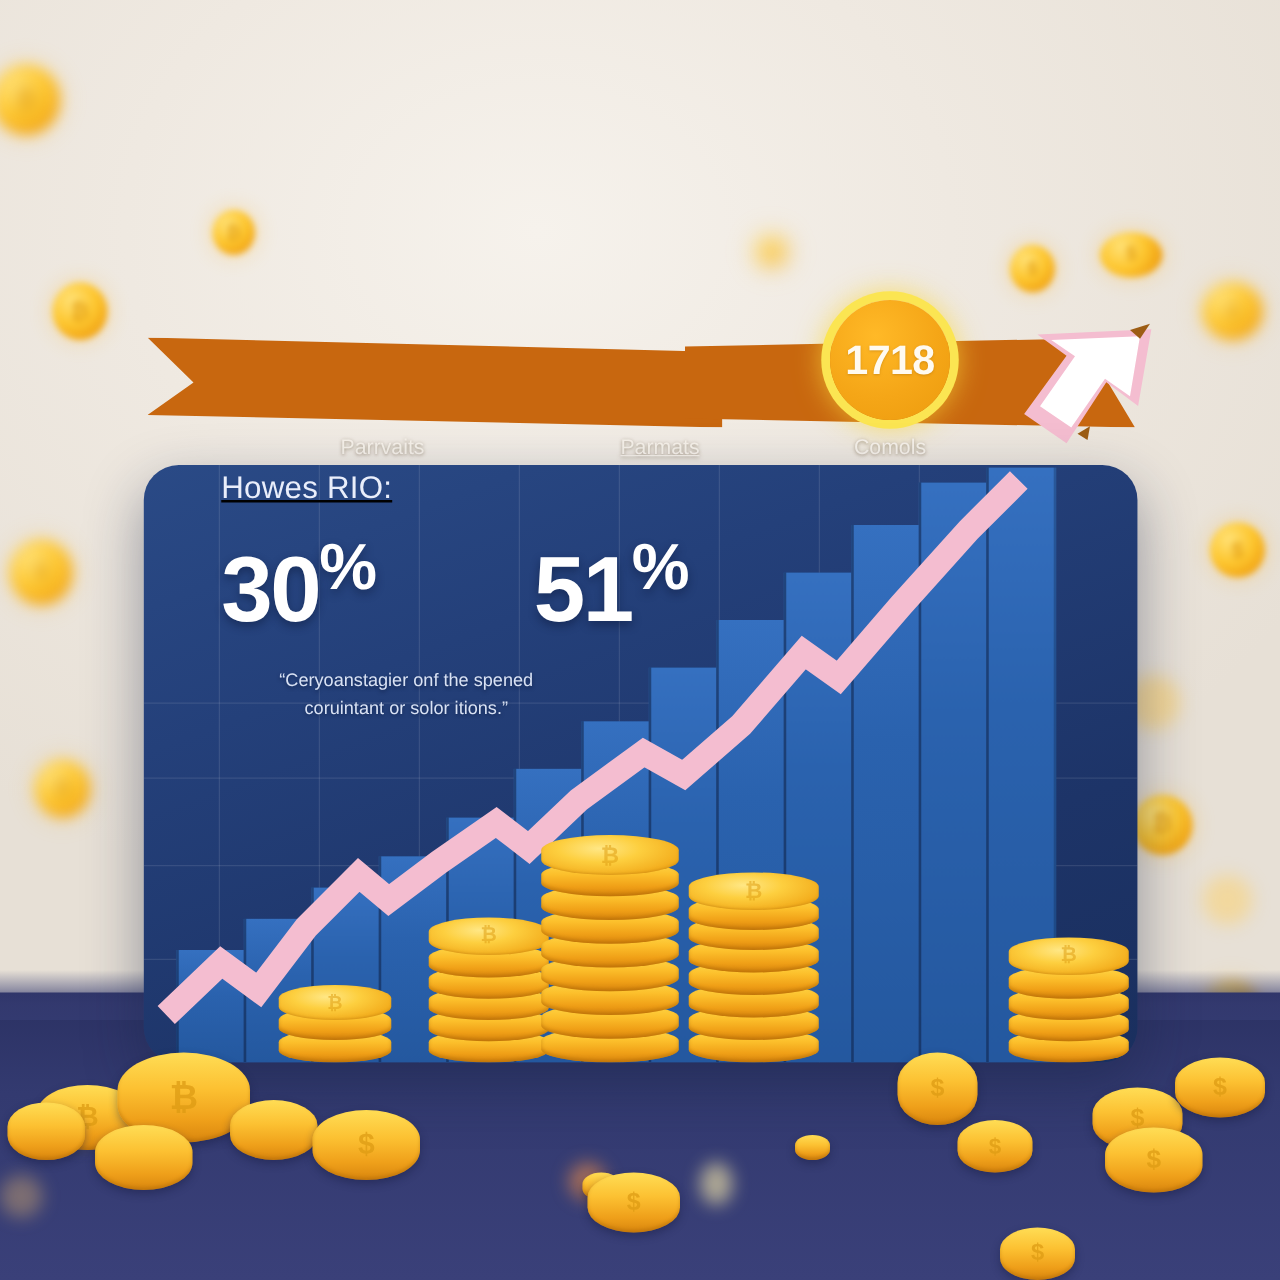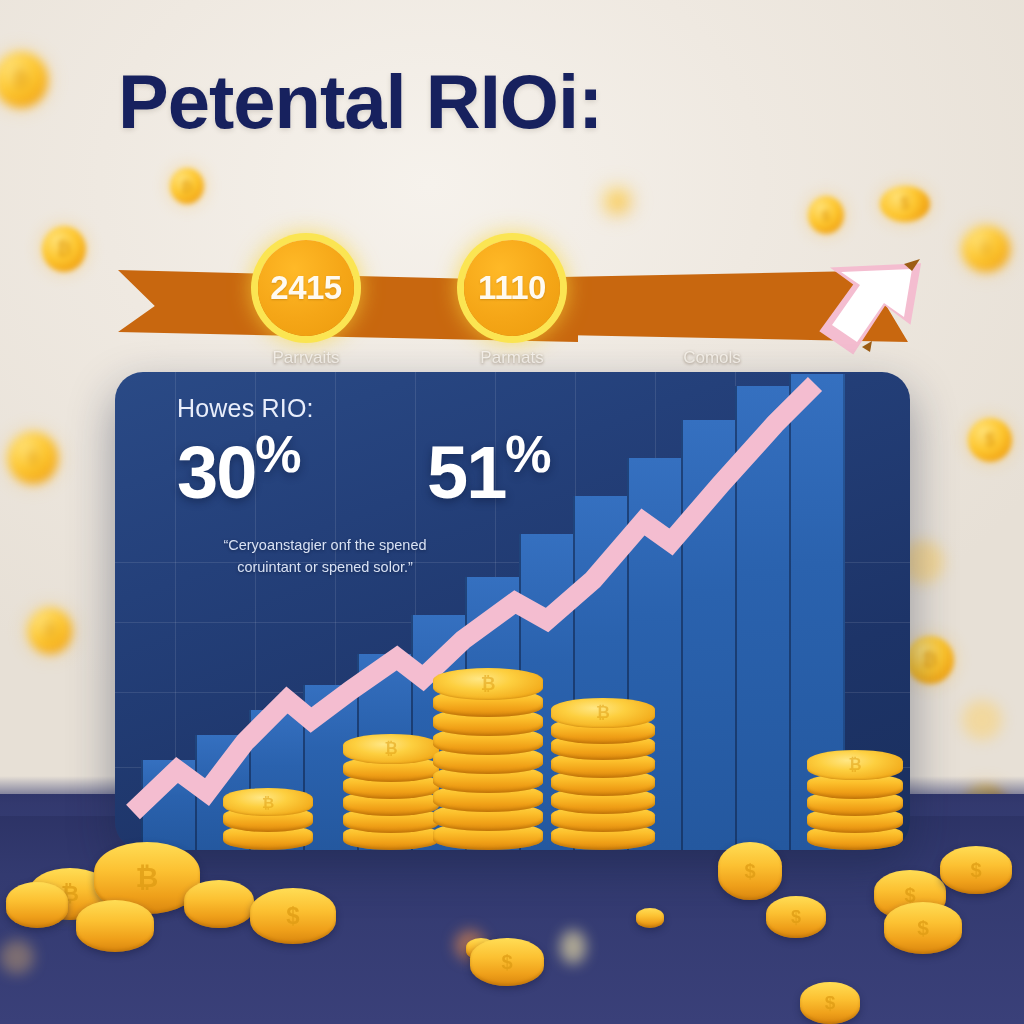--- a/index.html
+++ b/index.html
@@ -93,21 +93,21 @@
   .gl-h{position:absolute;left:0;right:0;height:1px;background:rgba(255,255,255,.10);}
 
   .bars{position:absolute;left:0;right:0;bottom:0;height:100%;}
   .bar{
     position:absolute;bottom:0;
     background:linear-gradient(180deg,#3570c0 0%,#2a62ae 40%,#24589f 100%);
     border-left:2px solid rgba(16,34,70,.55);
     border-right:2px solid rgba(16,34,70,.30);
   }
 
-  .panel-head{position:absolute;left:62px;top:22px;}
+  .panel-head{position:absolute;left:62px;top:4px;text-decoration:underline;}
   .panel-kicker{color:#e9eefb;font-size:25px;letter-spacing:.2px;}
   .pct-row{position:absolute;left:62px;top:52px;width:520px;}
   .pct{
     position:absolute;color:#ffffff;font-size:74px;font-weight:bold;letter-spacing:-2px;
     text-shadow:0 3px 8px rgba(8,20,50,.45);
   }
   .pct .pm{font-size:52px;font-weight:bold;vertical-align:super;letter-spacing:-1px;}
   .quote{
     position:absolute;left:60px;top:162px;width:300px;text-align:center;
     color:#d9e2f4;font-size:14.5px;line-height:1.55;
@@ -189,37 +189,33 @@
   <div class="glowdot" style="left:900px;top:540px;width:44px;height:44px;background:rgba(255,206,90,.5);"></div>
   <div class="glowdot" style="left:962px;top:700px;width:40px;height:40px;background:rgba(255,206,90,.45);"></div>
 
   <div class="bg-bottom"></div>
 
   <div class="glowdot" style="left:52px;top:890px;width:26px;height:26px;background:rgba(255,242,190,.6);"></div>
   <div class="glowdot" style="left:455px;top:930px;width:30px;height:30px;background:rgba(255,150,70,.55);"></div>
   <div class="glowdot" style="left:560px;top:930px;width:26px;height:34px;background:rgba(255,240,170,.6);"></div>
   <div class="glowdot" style="left:0px;top:940px;width:34px;height:34px;background:rgba(255,200,110,.35);"></div>
 
-  <div class="title">Petental RIOi:</div>
 
   <div class="ribbon">
     <div class="ribbon-band" style="left:0;width:460px;"></div>
     <div class="ribbon-band right" style="left:430px;width:360px;"></div>
   </div>
 
-  <div class="badge" style="left:258px;top:240px;">
-    <span class="badge-num">2415</span>
+  <div class="badge-label" style="left:216px;top:348px;">Parrvaits</div>
+
+  <div class="badge-label" style="left:438px;top:348px;text-decoration:underline;">Parmats</div>
+
+  <div class="badge" style="left:664px;top:240px;">
+    <span class="badge-num">1718</span>
   </div>
-  <div class="badge-label" style="left:216px;top:348px;">Parrvaits</div>
-
-  <div class="badge" style="left:464px;top:240px;">
-    <span class="badge-num">1110</span>
-  </div>
-  <div class="badge-label" style="left:422px;top:348px;">Parmats</div>
-
   <div class="badge-label" style="left:622px;top:348px;">Comols</div>
 
   <svg class="arrowhead" viewBox="0 0 130 110">
     <path d="M118 6 L108 64 L84 46 L54 92 L22 70 L54 26 L32 10 Z" fill="#f4bdd0" transform="translate(-4,2) scale(1.06)"></path>
     <path d="M112 14 L104 62 L84 48 L57 87 L32 70 L60 30 L41 17 Z" fill="#ffffff"></path>
     <path d="M120 4 L112 16 L104 9 Z" fill="#9d5d14"></path>
     <path d="M62 92 L72 86 L70 97 Z" fill="#9d5d14"></path>
   </svg>
 
   <div class="panel">
@@ -267,21 +263,21 @@
       <div class="pct" style="left:0;top:0;">
         <span>30</span><span class="pm">%</span>
       </div>
       <div class="pct" style="left:250px;top:0;">
         <span>51</span><span class="pm">%</span>
       </div>
     </div>
 
     <div class="quote">
       <span>“Ceryoanstagier onf the spened</span><br>
-      <span>coruintant or spened solor.”</span>
+      <span>coruintant or solor itions.”</span>
     </div>
 
     <div class="stack" style="left:108px;bottom:0;width:90px;height:62px;">
       <div class="coin" style="bottom:0;width:90px;height:26px;"></div>
       <div class="coin" style="bottom:18px;width:90px;height:26px;"></div>
       <div class="coin top" style="bottom:34px;width:90px;height:28px;">
           <span class="cs" style="font-size:15px;">₿</span>
         </div>
     </div>
 

